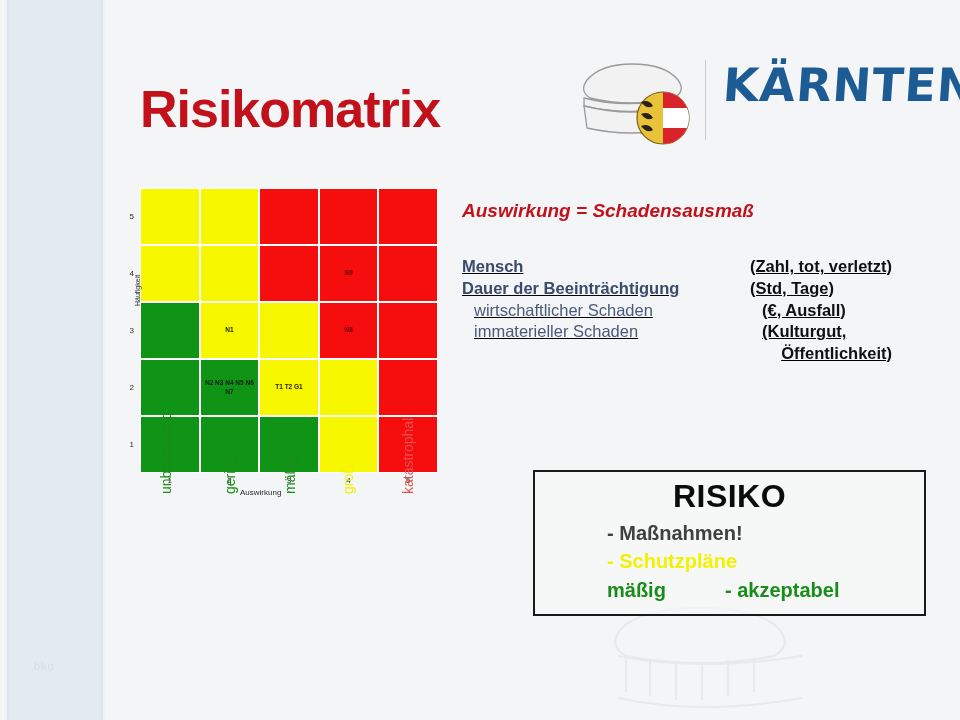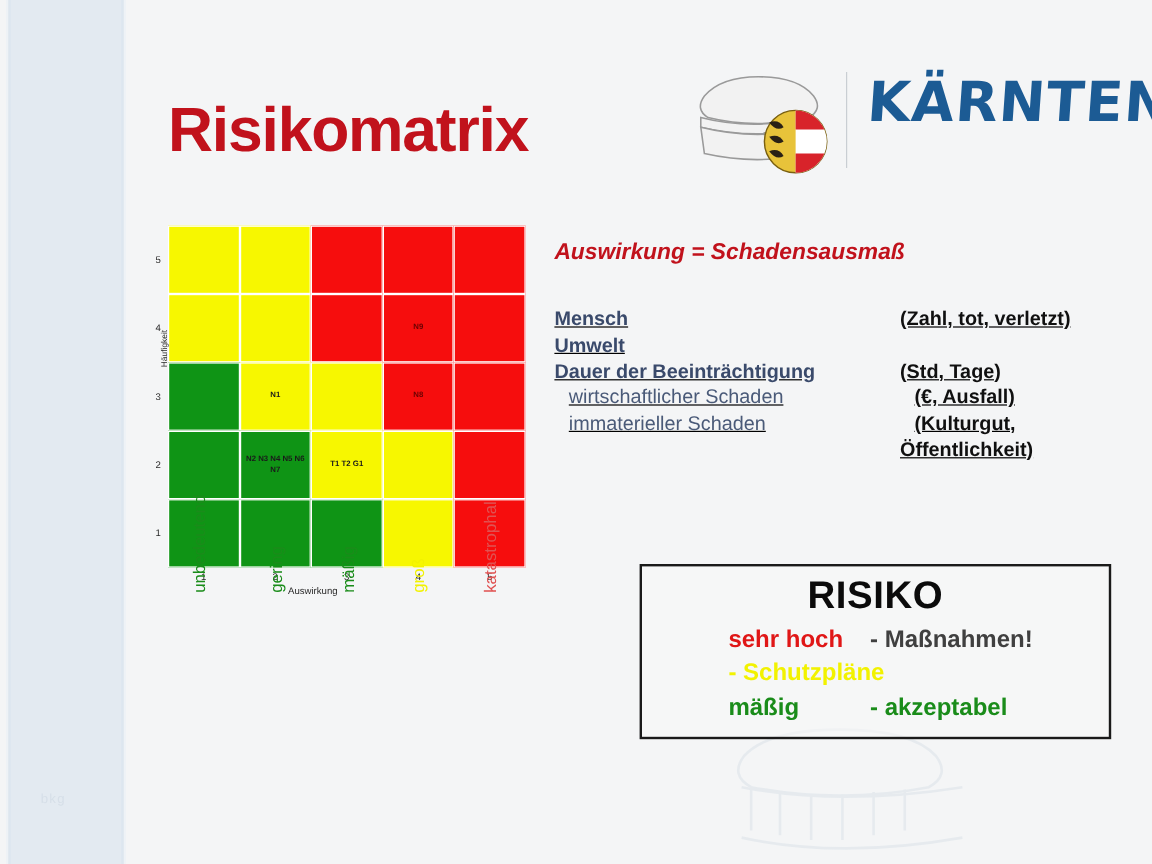--- a/index.html
+++ b/index.html
@@ -79,21 +79,21 @@
   
   #impact-heading{
     position:absolute;left:462px;top:200px;
     font-size:19px;font-weight:bold;font-style:italic;color:#c1121c;
   }
   #impact-table{position:absolute;left:462px;top:256px;font-size:16.5px;text-decoration:underline;}
   #impact-table .row{display:flex;line-height:1.32;}
   #impact-table .term{width:288px;color:#3a4a6b;font-weight:bold;}
   #impact-table .term.light{font-weight:normal;color:#4a5a78;margin-left:12px;}
   #impact-table .val{color:#101010;font-weight:bold;}
-  #impact-table .cont{margin-left:288px;color:#101010;font-weight:bold;line-height:1.32;}
+  #impact-table .cont{margin-left:288px;color:#101010;font-weight:bold;line-height:1.32;text-align:right;}
   
   #risk-box{
     position:absolute;left:533px;top:470px;width:393px;height:146px;
     border:2px solid #1a1a1a;background:rgba(247,248,248,.55);
     box-sizing:border-box;
   }
   #risk-title{
     text-align:center;margin-top:6px;
     font-size:32px;font-weight:bold;color:#0b0b0b;letter-spacing:.5px;
   }
@@ -198,42 +198,40 @@
     <div class="xtick" style="left: 258.2px;">5</div>
   </div>
 
 <div id="impact-heading">Auswirkung = Schadensausmaß</div>
 <div id="impact-table">
     <div class="row">
       <div class="term">Mensch</div>
       <div class="val">(Zahl, tot, verletzt)</div>
     </div>
     <div class="row">
-      <div class="term">Umwelt</div>
     </div>
     <div class="row">
       <div class="term">Dauer der Beeinträchtigung</div>
       <div class="val">(Std, Tage)</div>
     </div>
     <div class="row">
       <div class="term light">wirtschaftlicher Schaden</div>
       <div class="val">(€, Ausfall)</div>
     </div>
     <div class="row">
       <div class="term light">immaterieller Schaden</div>
       <div class="val">(Kulturgut,</div>
     </div>
     <div class="cont">Öffentlichkeit)</div>
   </div>
 
 <div id="risk-box">
   <div id="risk-title">RISIKO</div>
   <div id="risk-rows">
       <div class="rrow">
-        <div class="lvl" style="color: rgb(224, 23, 23);">sehr hoch</div>
         <div class="act" style="color: #404040;">- Maßnahmen!</div>
       </div>
       <div class="rrow">
         <div class="act" style="color: rgb(242, 242, 0);">- Schutzpläne</div>
       </div>
       <div class="rrow">
         <div class="lvl" style="color: rgb(26, 140, 26);">mäßig</div>
         <div class="act" style="color: rgb(26, 140, 26);">- akzeptabel</div>
       </div>
     </div>

